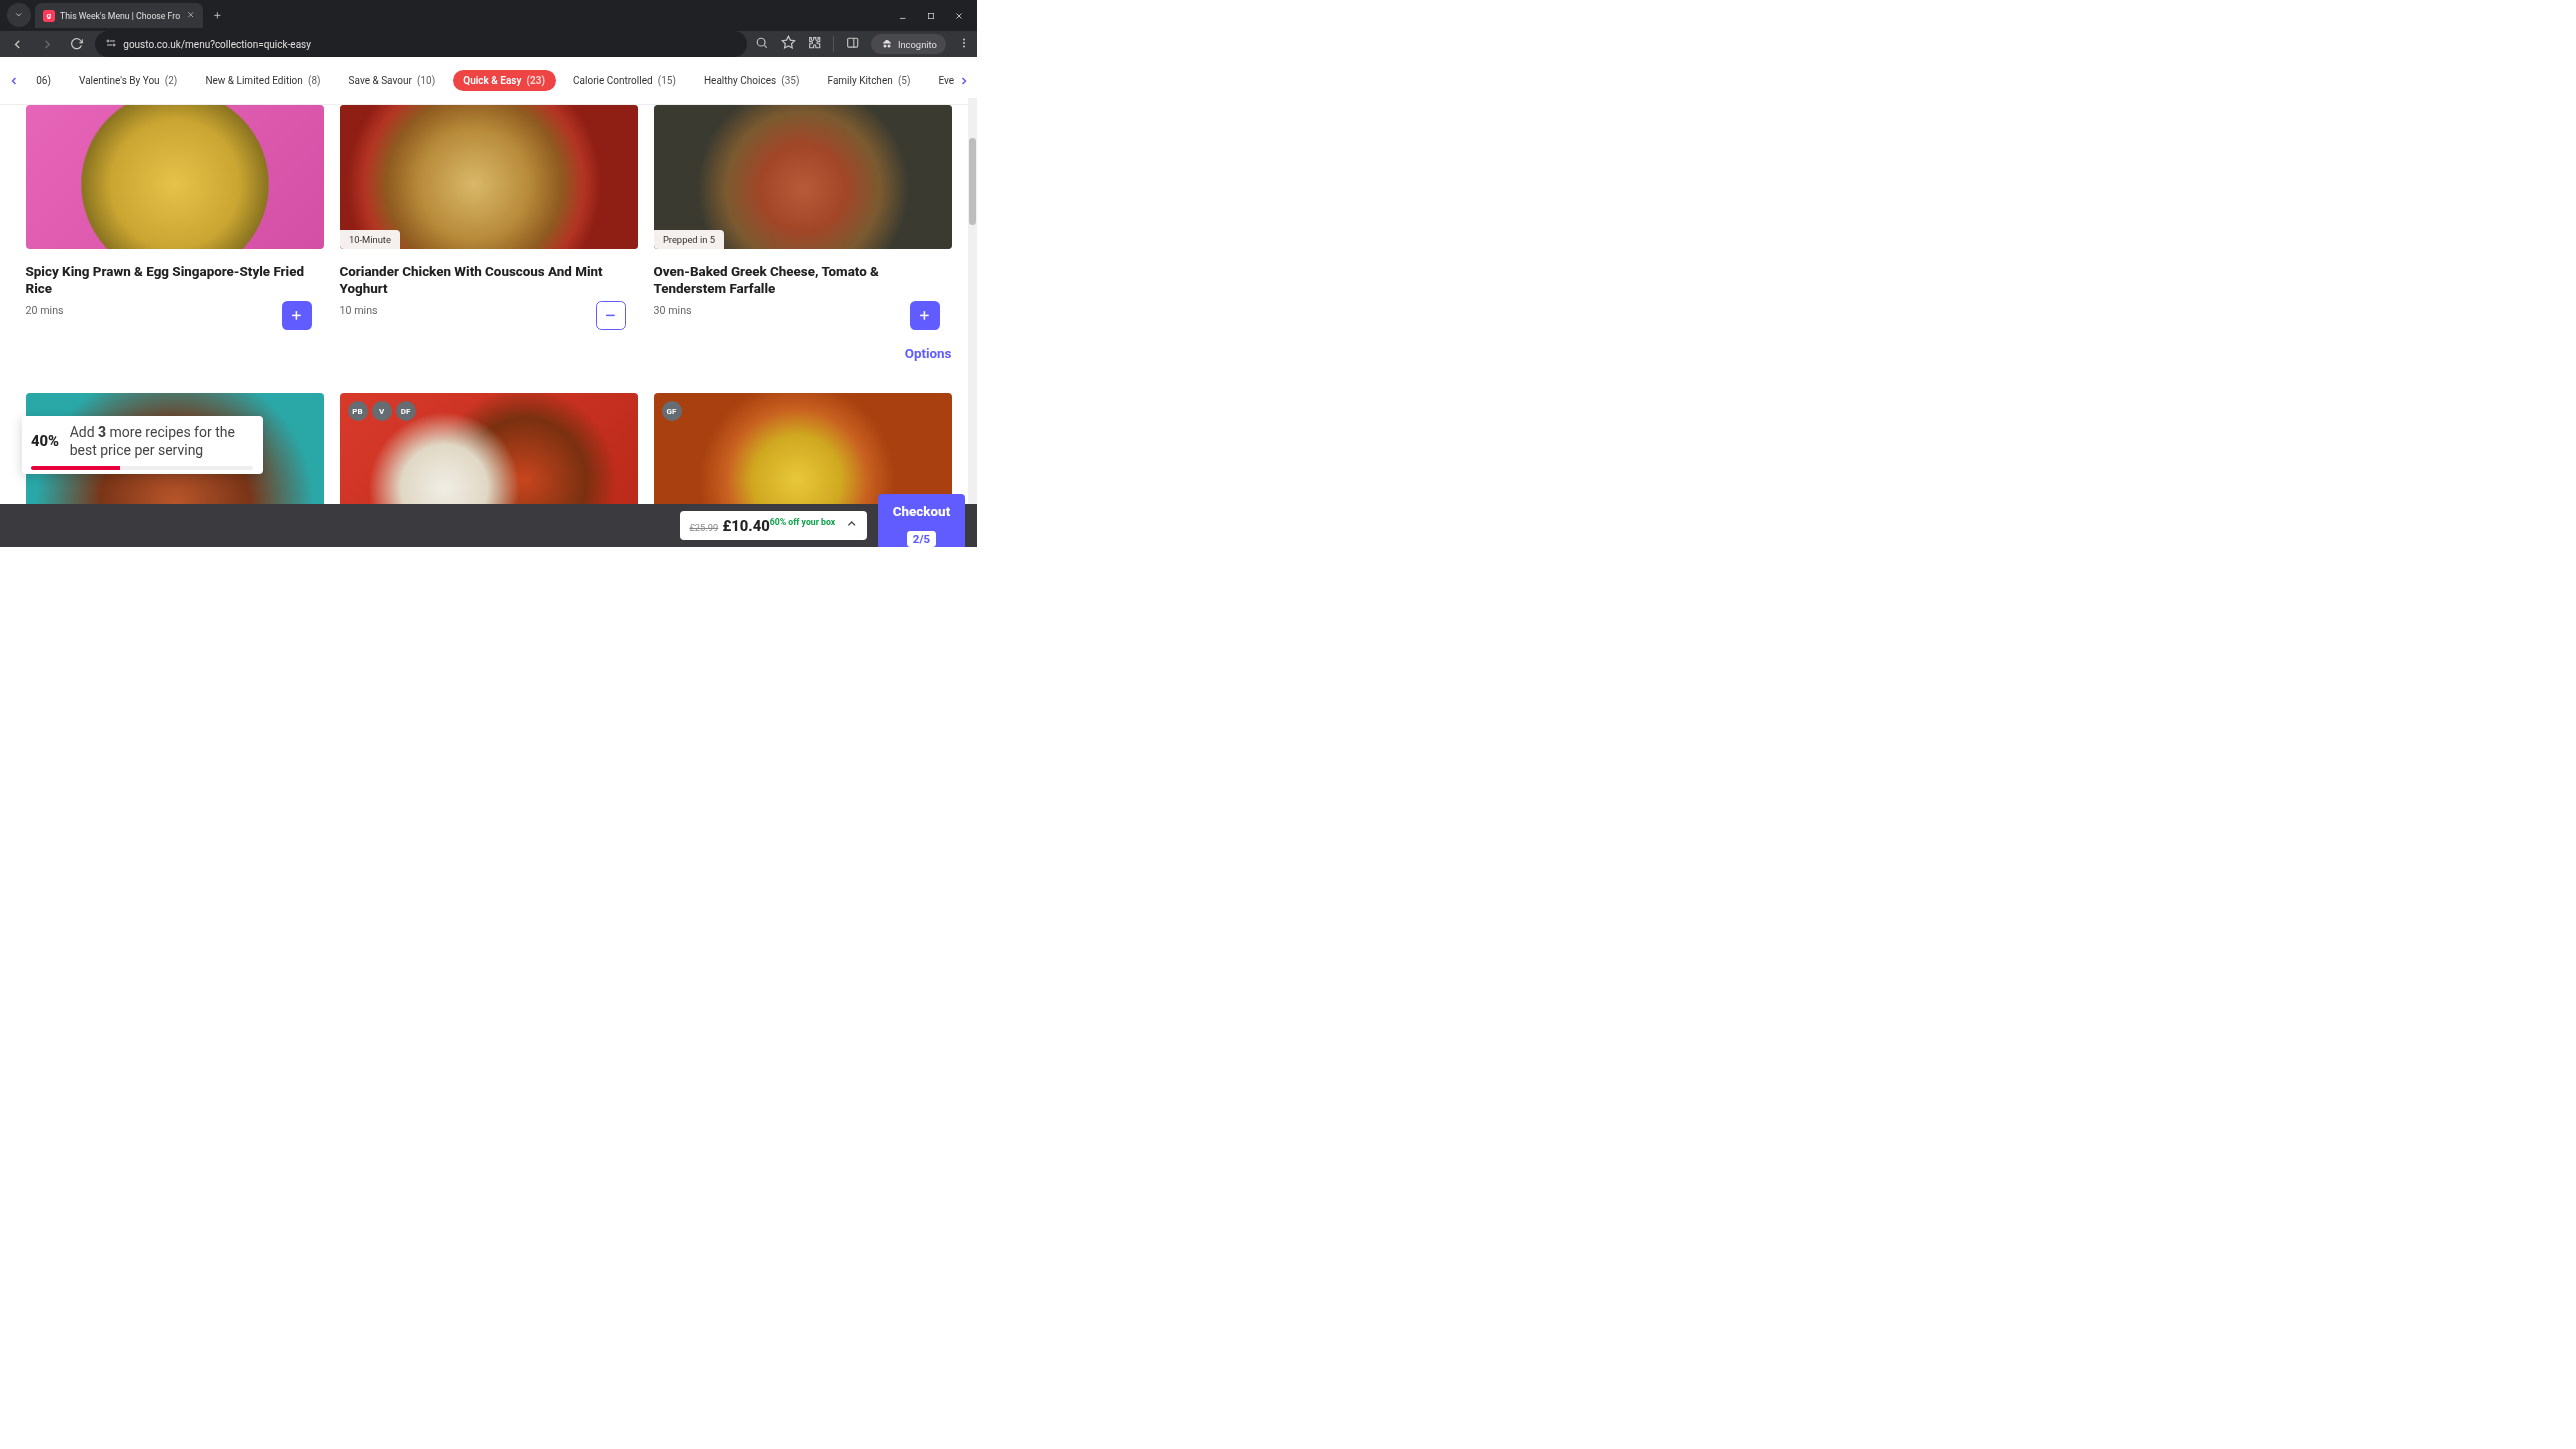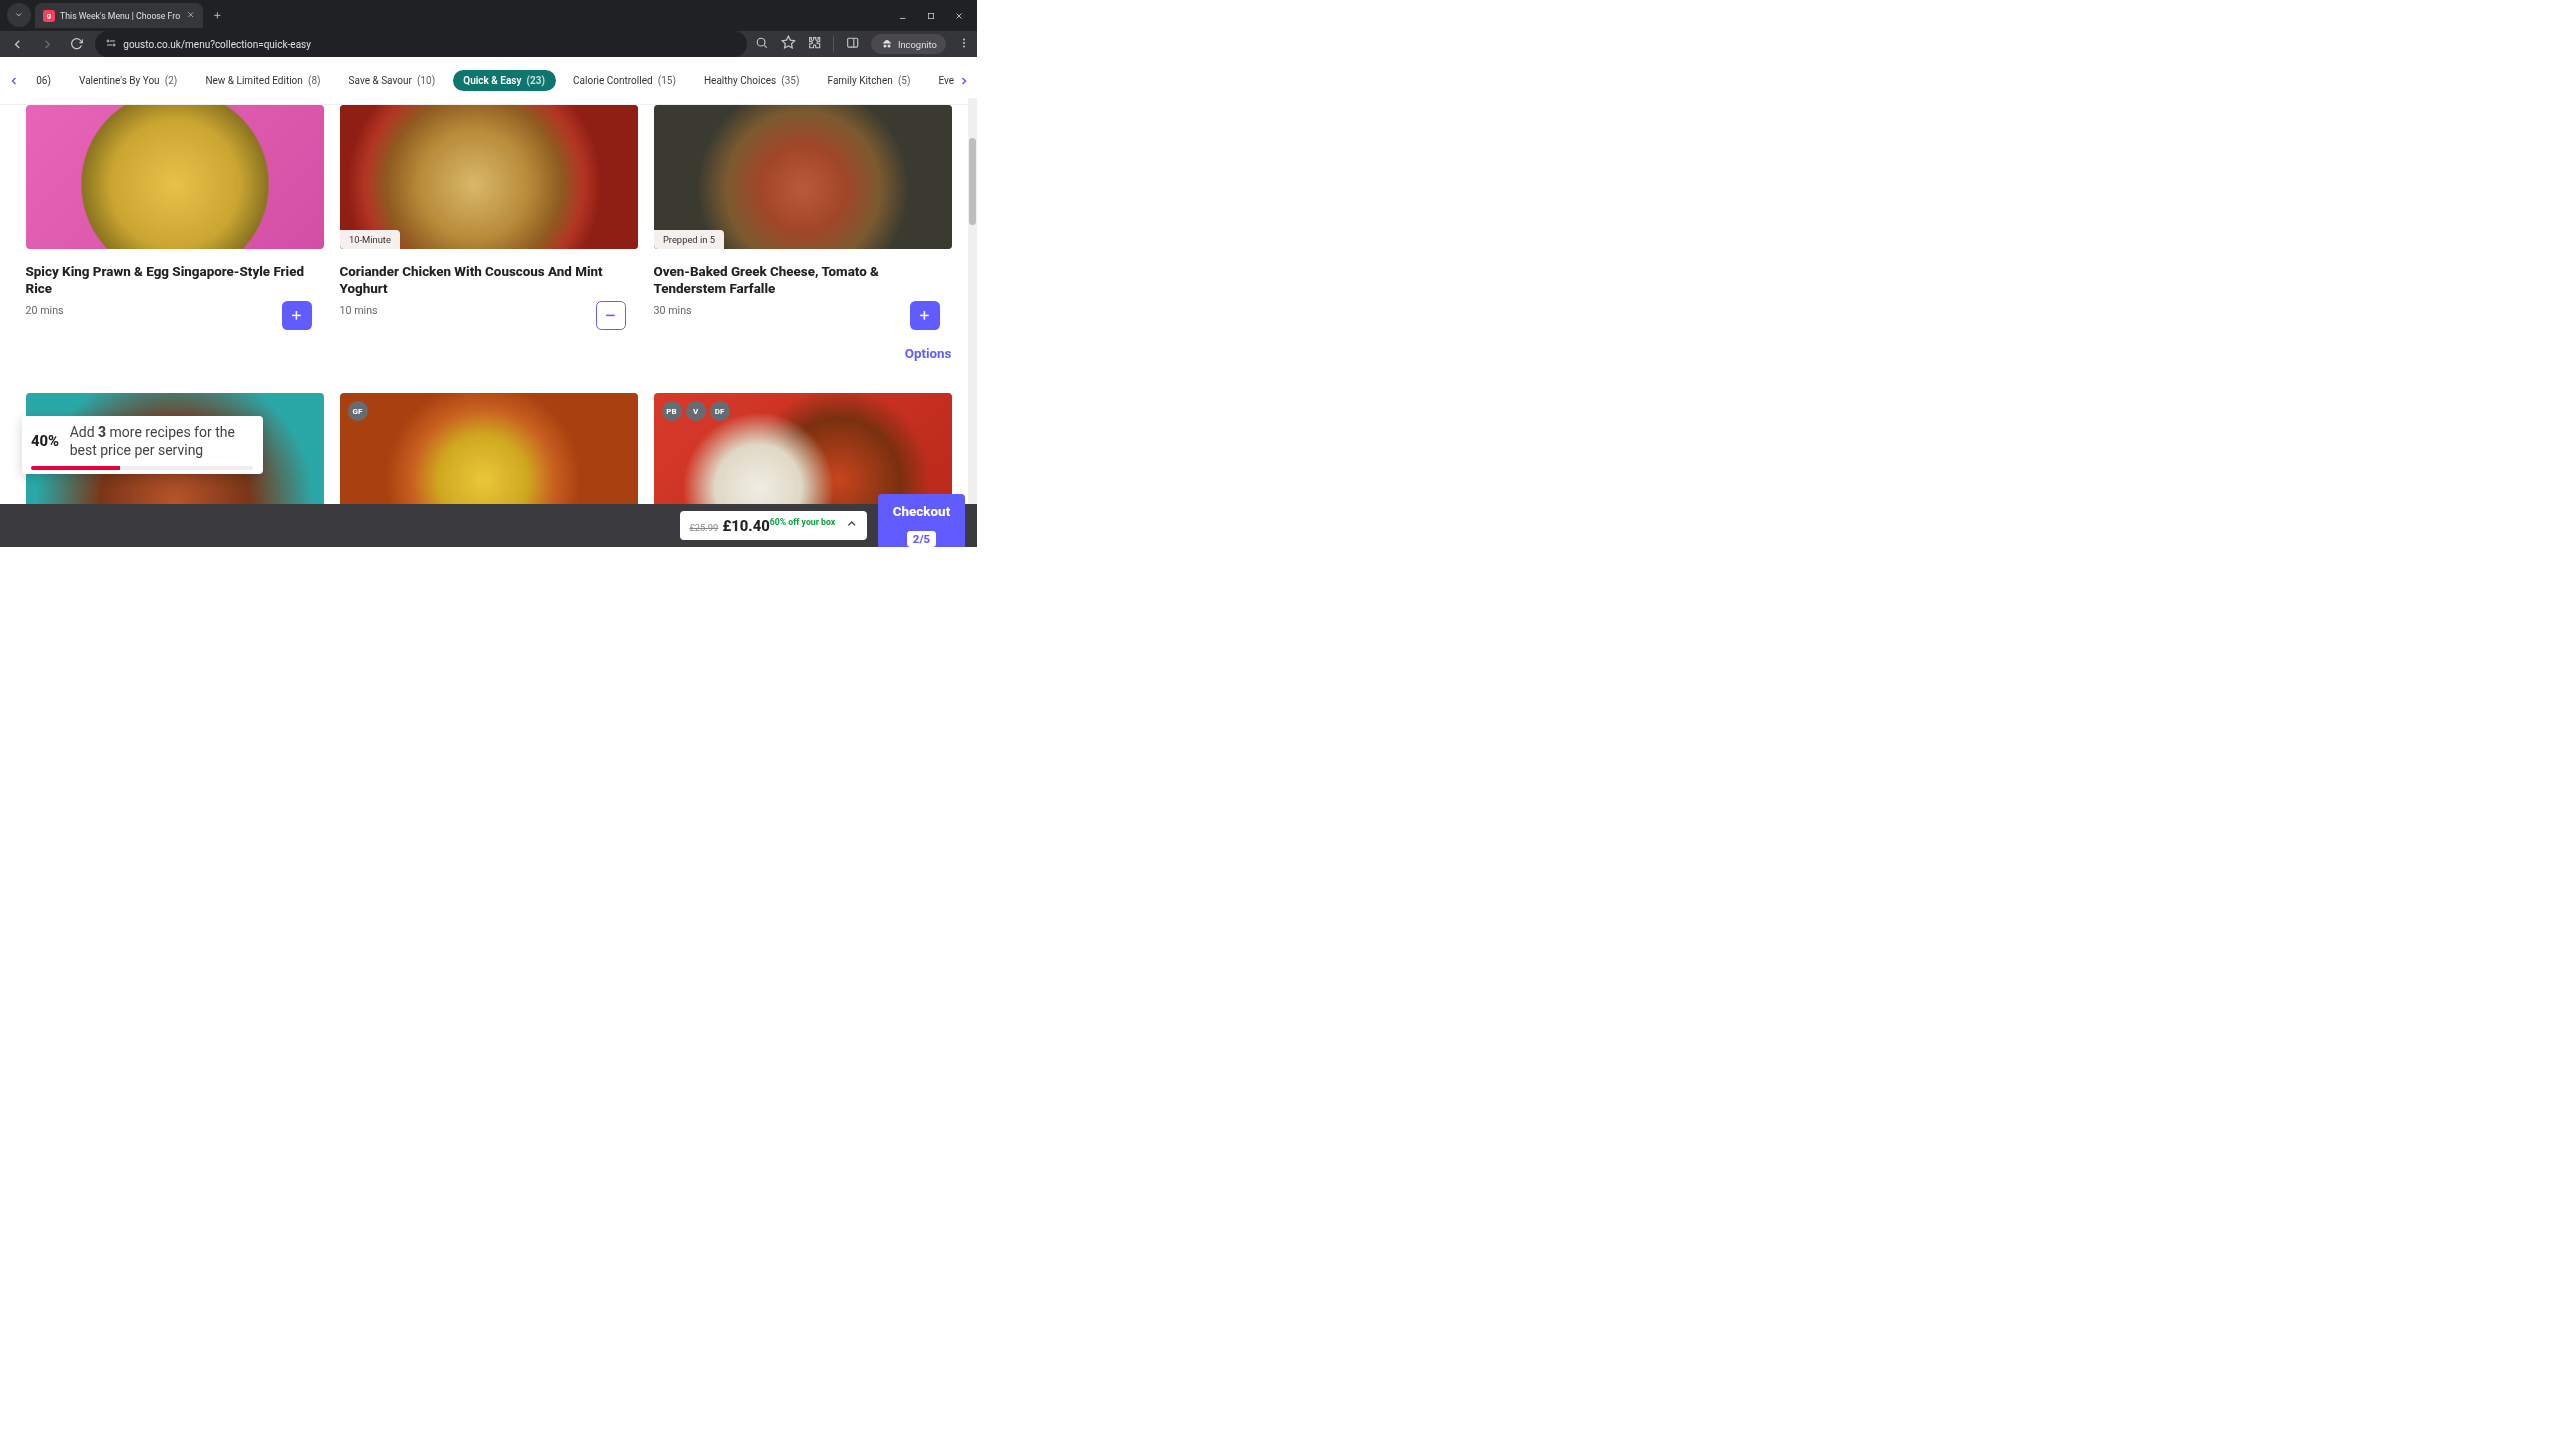--- a/index.html
+++ b/index.html
@@ -28,21 +28,21 @@
 .incognito { background: #4a4a4e; border-radius: 13.4px; padding: 4px 9.4px; display: flex; align-items: center; gap: 5.4px; color: #e0e0e0; font-size: 9.4px; }
 .vdiv { width: 0.7px; height: 16px; background: #555; }
 
 
 .cat-bar { position: relative; height: 48px; display: flex; align-items: center; border-bottom: 0.7px solid #eee; overflow: hidden; }
 .cat-scroll-btn { position: absolute; z-index: 2; width: 19px; height: 19px; display: flex; align-items: center; justify-content: center; color: #615cff; background: #fff; }
 .cat-scroll-btn.left { left: 4px; }
 .cat-scroll-btn.right { right: 4px; }
 .cat-list { display: flex; align-items: center; gap: 6.7px; padding: 0 25.5px; white-space: nowrap; }
 .cat-pill { padding: 5.4px 10.7px; border-radius: 14.8px; font-size: 10px; color: #333; cursor: pointer; }
-.cat-pill.active { background: #0f766e; color: #fff; font-weight: 600; }
+.cat-pill.active { background: #ef4444; color: #fff; font-weight: 600; }
 .cat-pill .cnt { opacity: .8; margin-left: 2.7px; }
 
 
 .content { padding: 0 25.5px 81px 25.5px; height: calc(100% - 66px - 32px); overflow-y: auto; position: relative; }
 .grid { display: grid; grid-template-columns: repeat(3, 1fr); gap: 16px; }
 .card { position: relative; }
 .card-img { width: 100%; height: 144px; border-radius: 4px; position: relative; overflow: hidden; }
 .food { width: 100%; height: 100%; }
 .tag { position: absolute; bottom: 0; left: 0; background: #f5f0ed; color: #333; font-size: 9.4px; padding: 4px 9.4px; border-radius: 0 4px 0 0; }
 .badges { position: absolute; top: 8px; left: 8px; display: flex; gap: 4px; }
@@ -256,36 +256,36 @@
 
     <div style="grid-column:1/4" class="options">Options</div>
 
     <div class="card">
       <div class="card-img" style="height:158px">
         <div class="food food4"></div>
       </div>
     </div>
     <div class="card">
       <div class="card-img" style="height:158px">
-        <div class="food food6"></div>
-        <div class="badges">
-          <div class="badge">GF</div>
-        </div>
-      </div>
-    </div>
-    <div class="card">
-      <div class="card-img" style="height:158px">
         <div class="food food5"></div>
         <div class="badges">
           <div class="badge">PB</div>
           <div class="badge">V</div>
           <div class="badge">DF</div>
         </div>
       </div>
     </div>
+    <div class="card">
+      <div class="card-img" style="height:158px">
+        <div class="food food6"></div>
+        <div class="badges">
+          <div class="badge">GF</div>
+        </div>
+      </div>
+    </div>
   </div>
 </div>
 
 <div class="tooltip">
   <div class="tooltip-row">
     <div class="pct">40%</div>
     <div class="tip-text">
       <span>Add </span><b>3</b><span> more recipes for the best price per serving</span>
     </div>
   </div>

